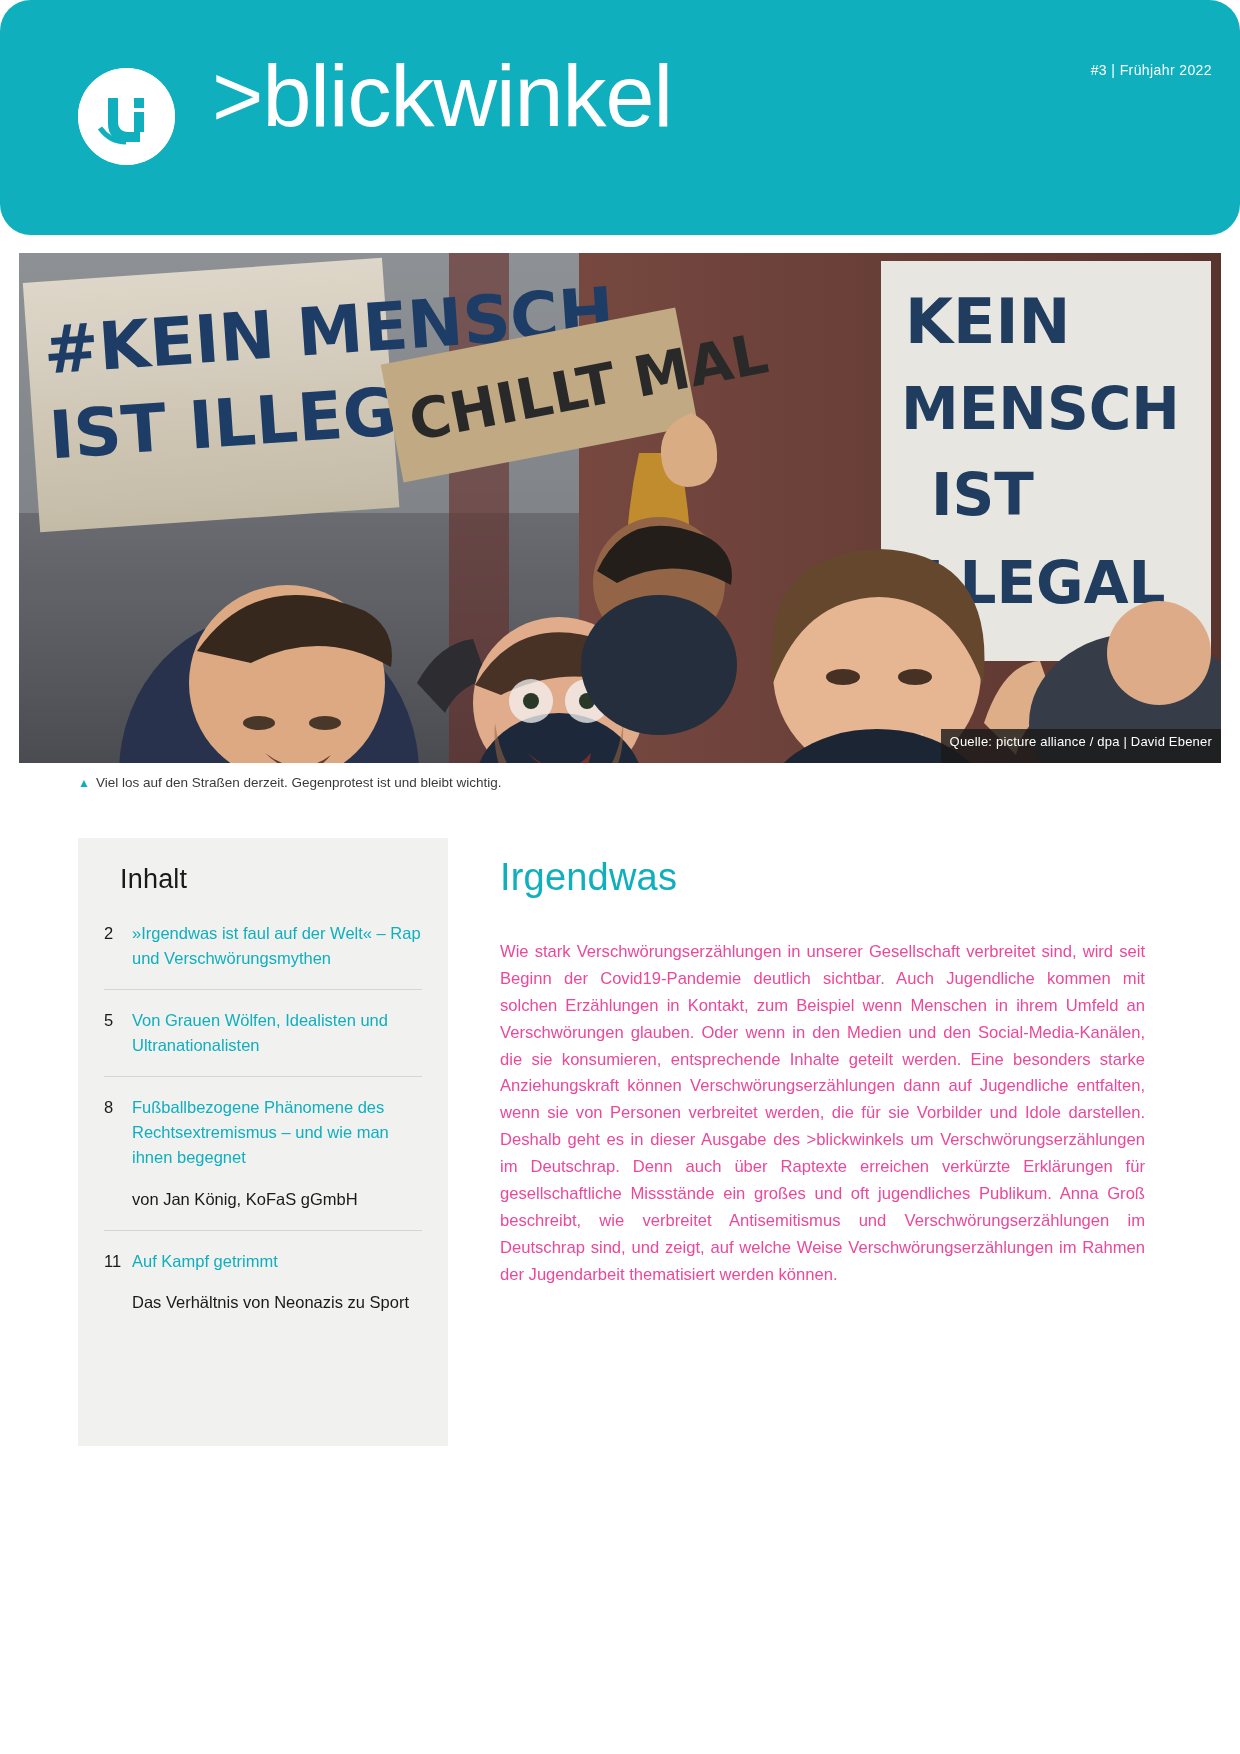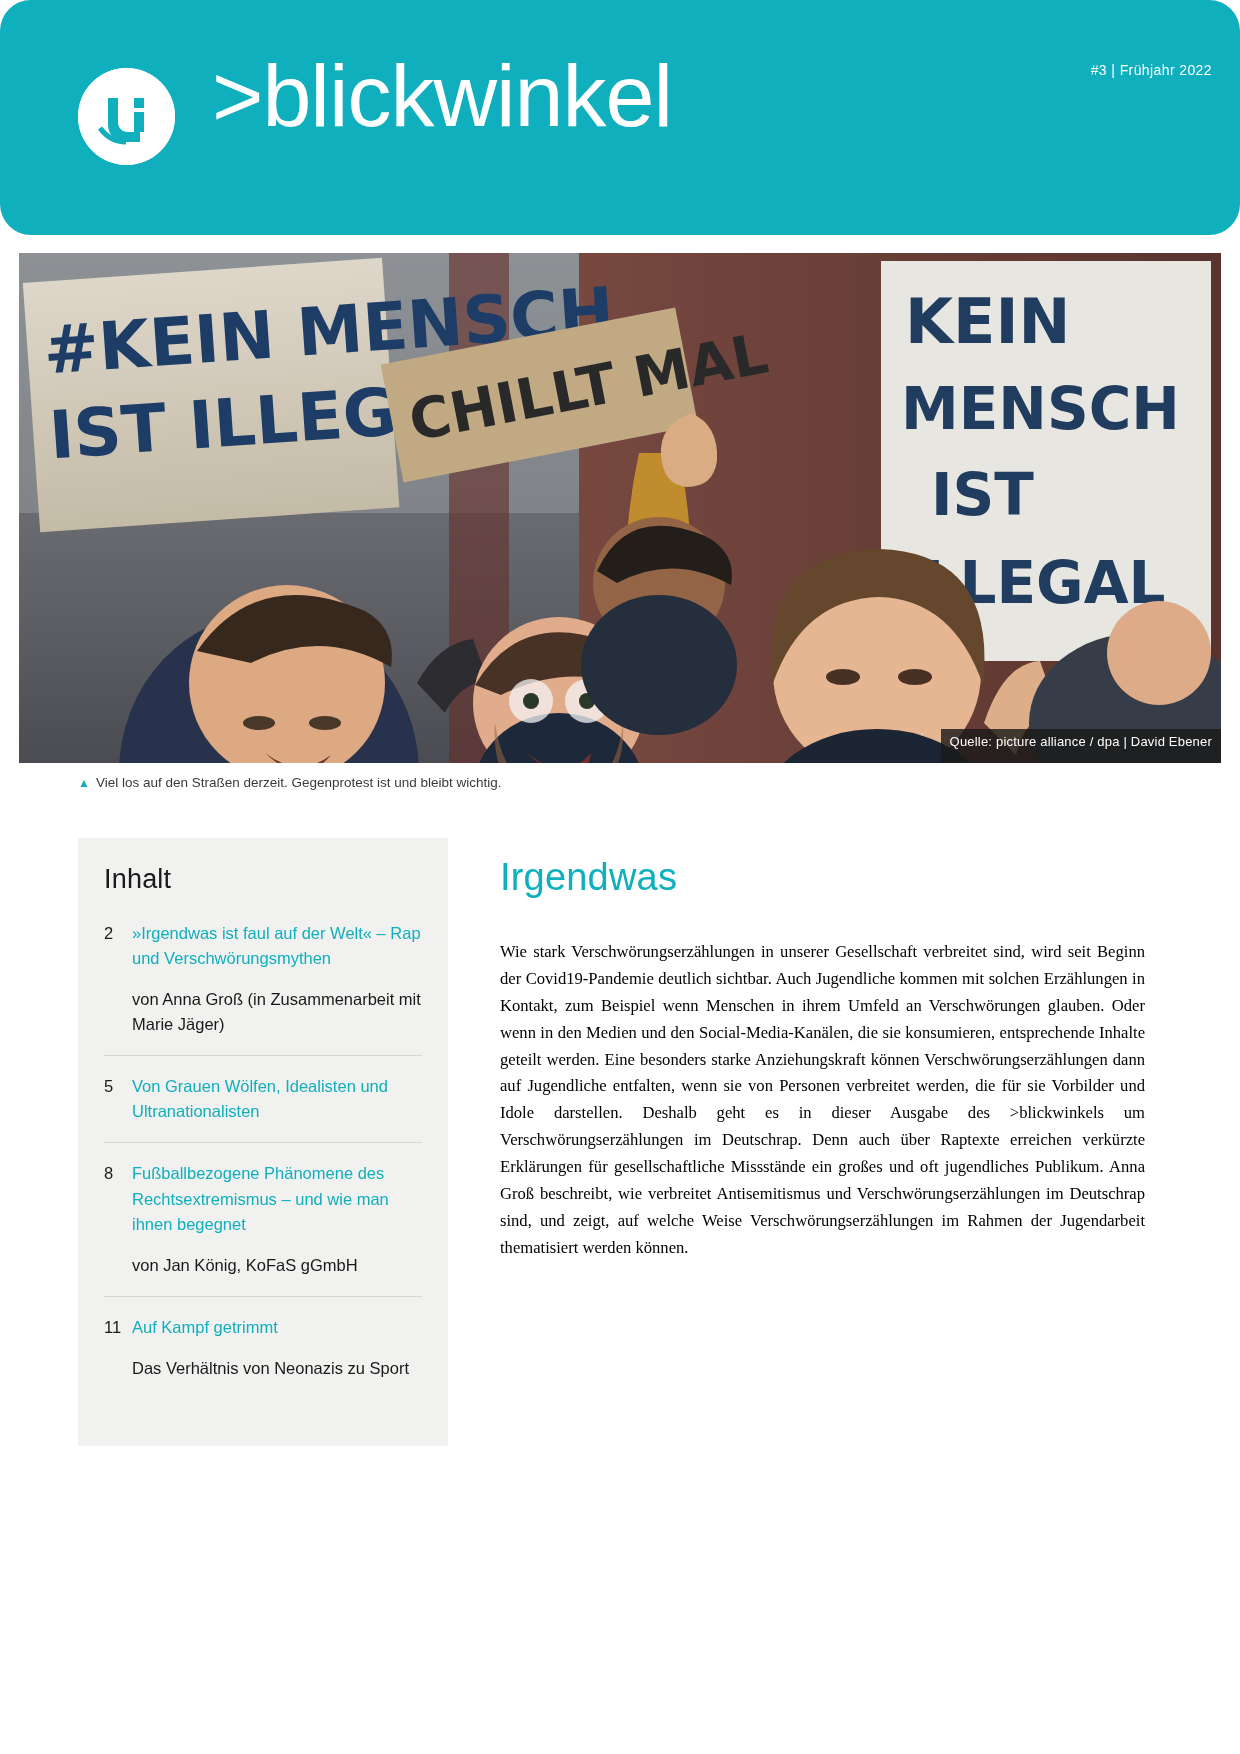--- a/index.html
+++ b/index.html
@@ -116,21 +116,21 @@
     position: absolute;
     left: 78px;
     top: 838px;
     width: 370px;
     height: 608px;
     background: #f1f1ef;
     box-sizing: border-box;
     padding: 26px 26px 0 26px;
   }
   .toc h2 {
-    margin: 0 0 4px 0;
+    margin: 0 0 4px 16px;
     font-size: 27px;
     font-weight: 400;
     color: #1a1a1a;
     letter-spacing: 0.2px;
   }
   .toc-item {
     position: relative;
     padding: 18px 0 18px 0;
     border-top: 1px solid #d6d6d2;
   }
@@ -172,23 +172,22 @@
     font-size: 38px;
     font-weight: 400;
     color: #0FAFBE;
     letter-spacing: 0.2px;
   }
   .editorial p {
     margin: 40px 0 0 0;
     font-size: 16.6px;
     line-height: 1.62;
     text-align: justify;
-    color: #000000;
+    color: #ec4899;
     hyphens: auto;
-    font-family: Liberation Serif, serif;
   }
   .editorial p + p { margin-top: 24px; }
 </style>
 </head>
 <body>
 
 <div class="page">
 
   <div class="masthead">
 
@@ -302,21 +301,20 @@
   </div>
 
   <div class="toc">
     <h2>Inhalt</h2>
 
     <div class="toc-item">
       <div class="toc-row">
         <div class="toc-num">2</div>
         <div class="toc-title">»Irgendwas ist faul auf der Welt« – Rap und Verschwörungsmythen</div>
       </div>
-      <div class="toc-sub">von Anna Groß (in Zusammenarbeit mit Marie Jäger)</div>
     </div>
 
     <div class="toc-item">
       <div class="toc-row">
         <div class="toc-num">5</div>
         <div class="toc-title">Von Grauen Wölfen, Idealisten und Ultranationalisten</div>
       </div>
     </div>
 
     <div class="toc-item">

